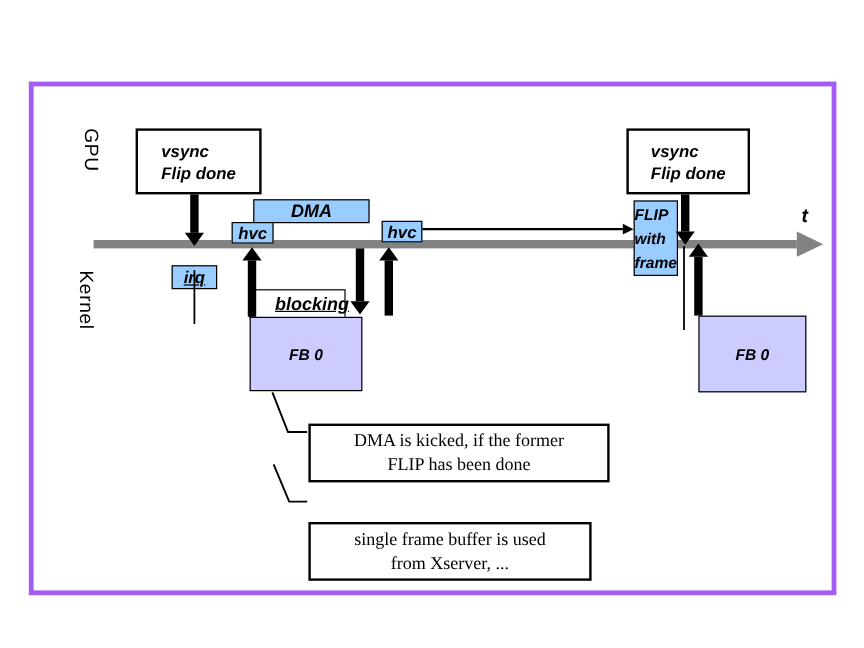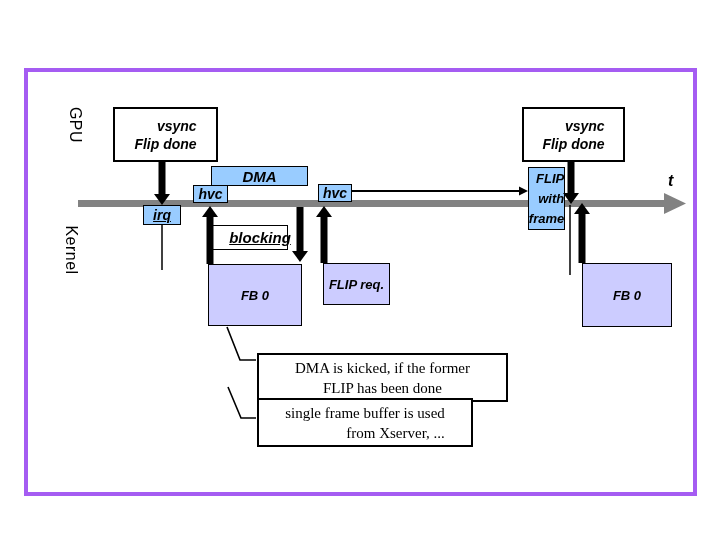--- a/index.html
+++ b/index.html
@@ -15,27 +15,27 @@
   }
   .frame{
     position:absolute;left:24px;top:68px;width:673px;height:428px;
     border:4px solid var(--border-purple);box-sizing:border-box;background:#fff;
   }
   .layer{position:absolute;left:0;top:0;width:720px;height:540px;}
   .under{z-index:1;}
   .over{z-index:3;}
   .box{
     position:absolute;z-index:2;border:1px solid #000;box-sizing:border-box;
-    display:flex;align-items:center;justify-content:center;text-align:right;
+    display:flex;align-items:center;justify-content:center;text-align:left;
     font-style:italic;font-weight:bold;background:#fff;
   }
   .pre{white-space:pre-line;}
   .blue{background:var(--box-blue);}
   .lav{background:var(--box-lavender);}
-  .ul{text-decoration:underline;}
+  .ul{text-decoration:underline;margin-top:16px;}
   .callout{
     position:absolute;z-index:2;border:2px solid #000;box-sizing:border-box;
     background:#fff;display:flex;align-items:center;justify-content:center;
     text-align:center;font-size:15px;line-height:20px;white-space:pre-line;font-family:Liberation Serif, serif;
   }
   .lane{
     position:absolute;z-index:2;transform:translate(-50%,-50%) rotate(90deg);
     font-size:16px;letter-spacing:0.5px;
   }
   .tlabel{position:absolute;z-index:2;font-size:16px;font-style:italic;font-weight:bold;}
@@ -45,21 +45,21 @@
   #dma         {left:211px;top:166px;width:97px;height:20px;font-size:15px;}
   #hvc1        {left:193px;top:185px;width:35px;height:18px;font-size:14px;}
   #hvc2        {left:318px;top:184px;width:34px;height:18px;font-size:14px;}
   #irq         {left:143px;top:205px;width:38px;height:20px;font-size:14px;}
   #flip-sync   {left:528px;top:167px;width:37px;height:63px;font-size:13px;line-height:20px;}
   #blocking    {left:208px;top:225px;width:80px;height:25px;font-size:15px;padding-left:24px;}
   #fb0-left    {left:208px;top:264px;width:94px;height:62px;font-size:13px;}
   #flip-req    {left:323px;top:263px;width:67px;height:42px;font-size:13px;}
   #fb0-right   {left:582px;top:263px;width:90px;height:64px;font-size:13px;}
   #callout-dma {left:257px;top:353px;width:251px;height:49px;}
-  #callout-xsv {left:257px;top:398px;width:216px;height:49px;text-align:right;}
+  #callout-xsv {left:257px;top:435px;width:236px;height:49px;}
   #gpu-label   {left:75px;top:125px;}
   #kernel-label{left:71px;top:250px;}
   #t-label     {left:668px;top:172px;}
 </style>
 </head>
 <body>
 
 <div class="canvas">
 
   <div class="frame"></div>
@@ -79,21 +79,20 @@
 Flip done</div>
   <div class="box blue" id="dma">DMA</div>
   <div class="box blue" id="hvc1">hvc</div>
   <div class="box blue" id="hvc2">hvc</div>
   <div class="box blue ul" id="irq">irq</div>
   <div class="box blue pre" id="flip-sync">FLIP
 with
 frame</div>
   <div class="box ul" id="blocking">blocking</div>
   <div class="box lav" id="fb0-left">FB 0</div>
-  <div class="box lav" id="flip-req">FLIP req.</div>
   <div class="box lav" id="fb0-right">FB 0</div>
 
   <div class="callout" id="callout-dma">DMA is kicked, if the former
 FLIP has been done</div>
   <div class="callout" id="callout-xsv">single frame buffer is used
 from Xserver, ...</div>
 
   <svg class="layer over" viewBox="0 0 720 540">
 
     <g>

